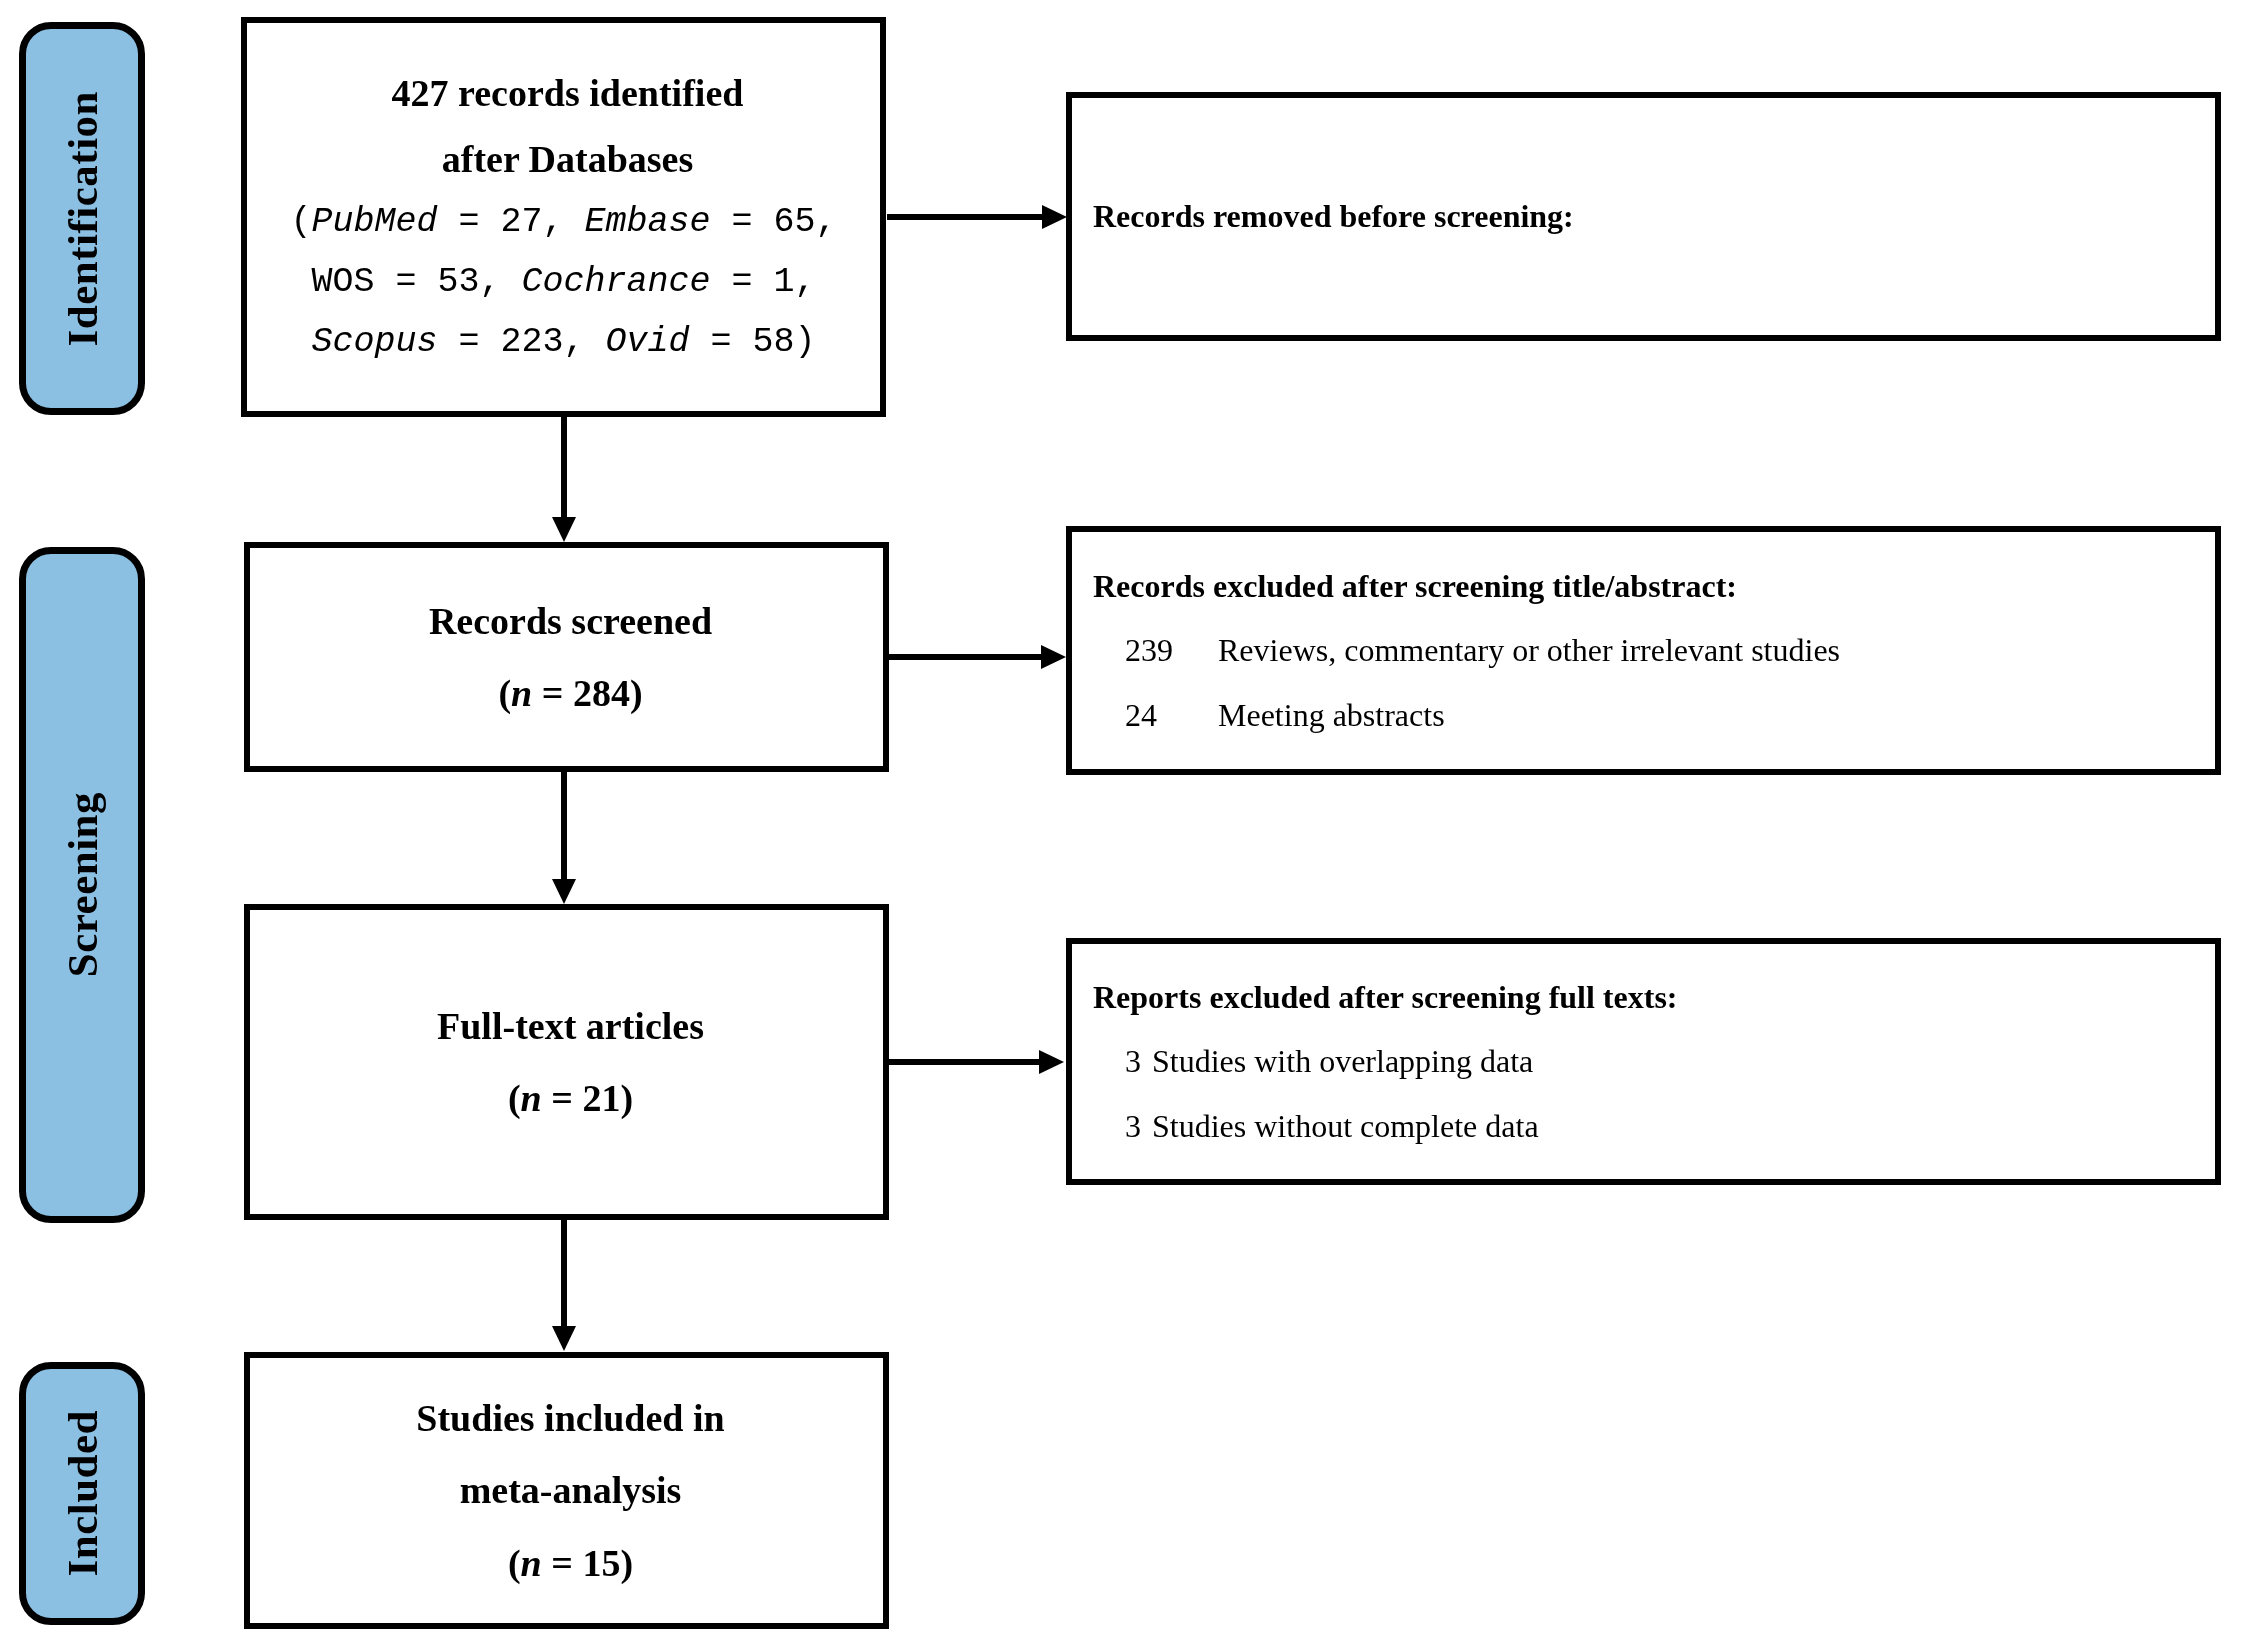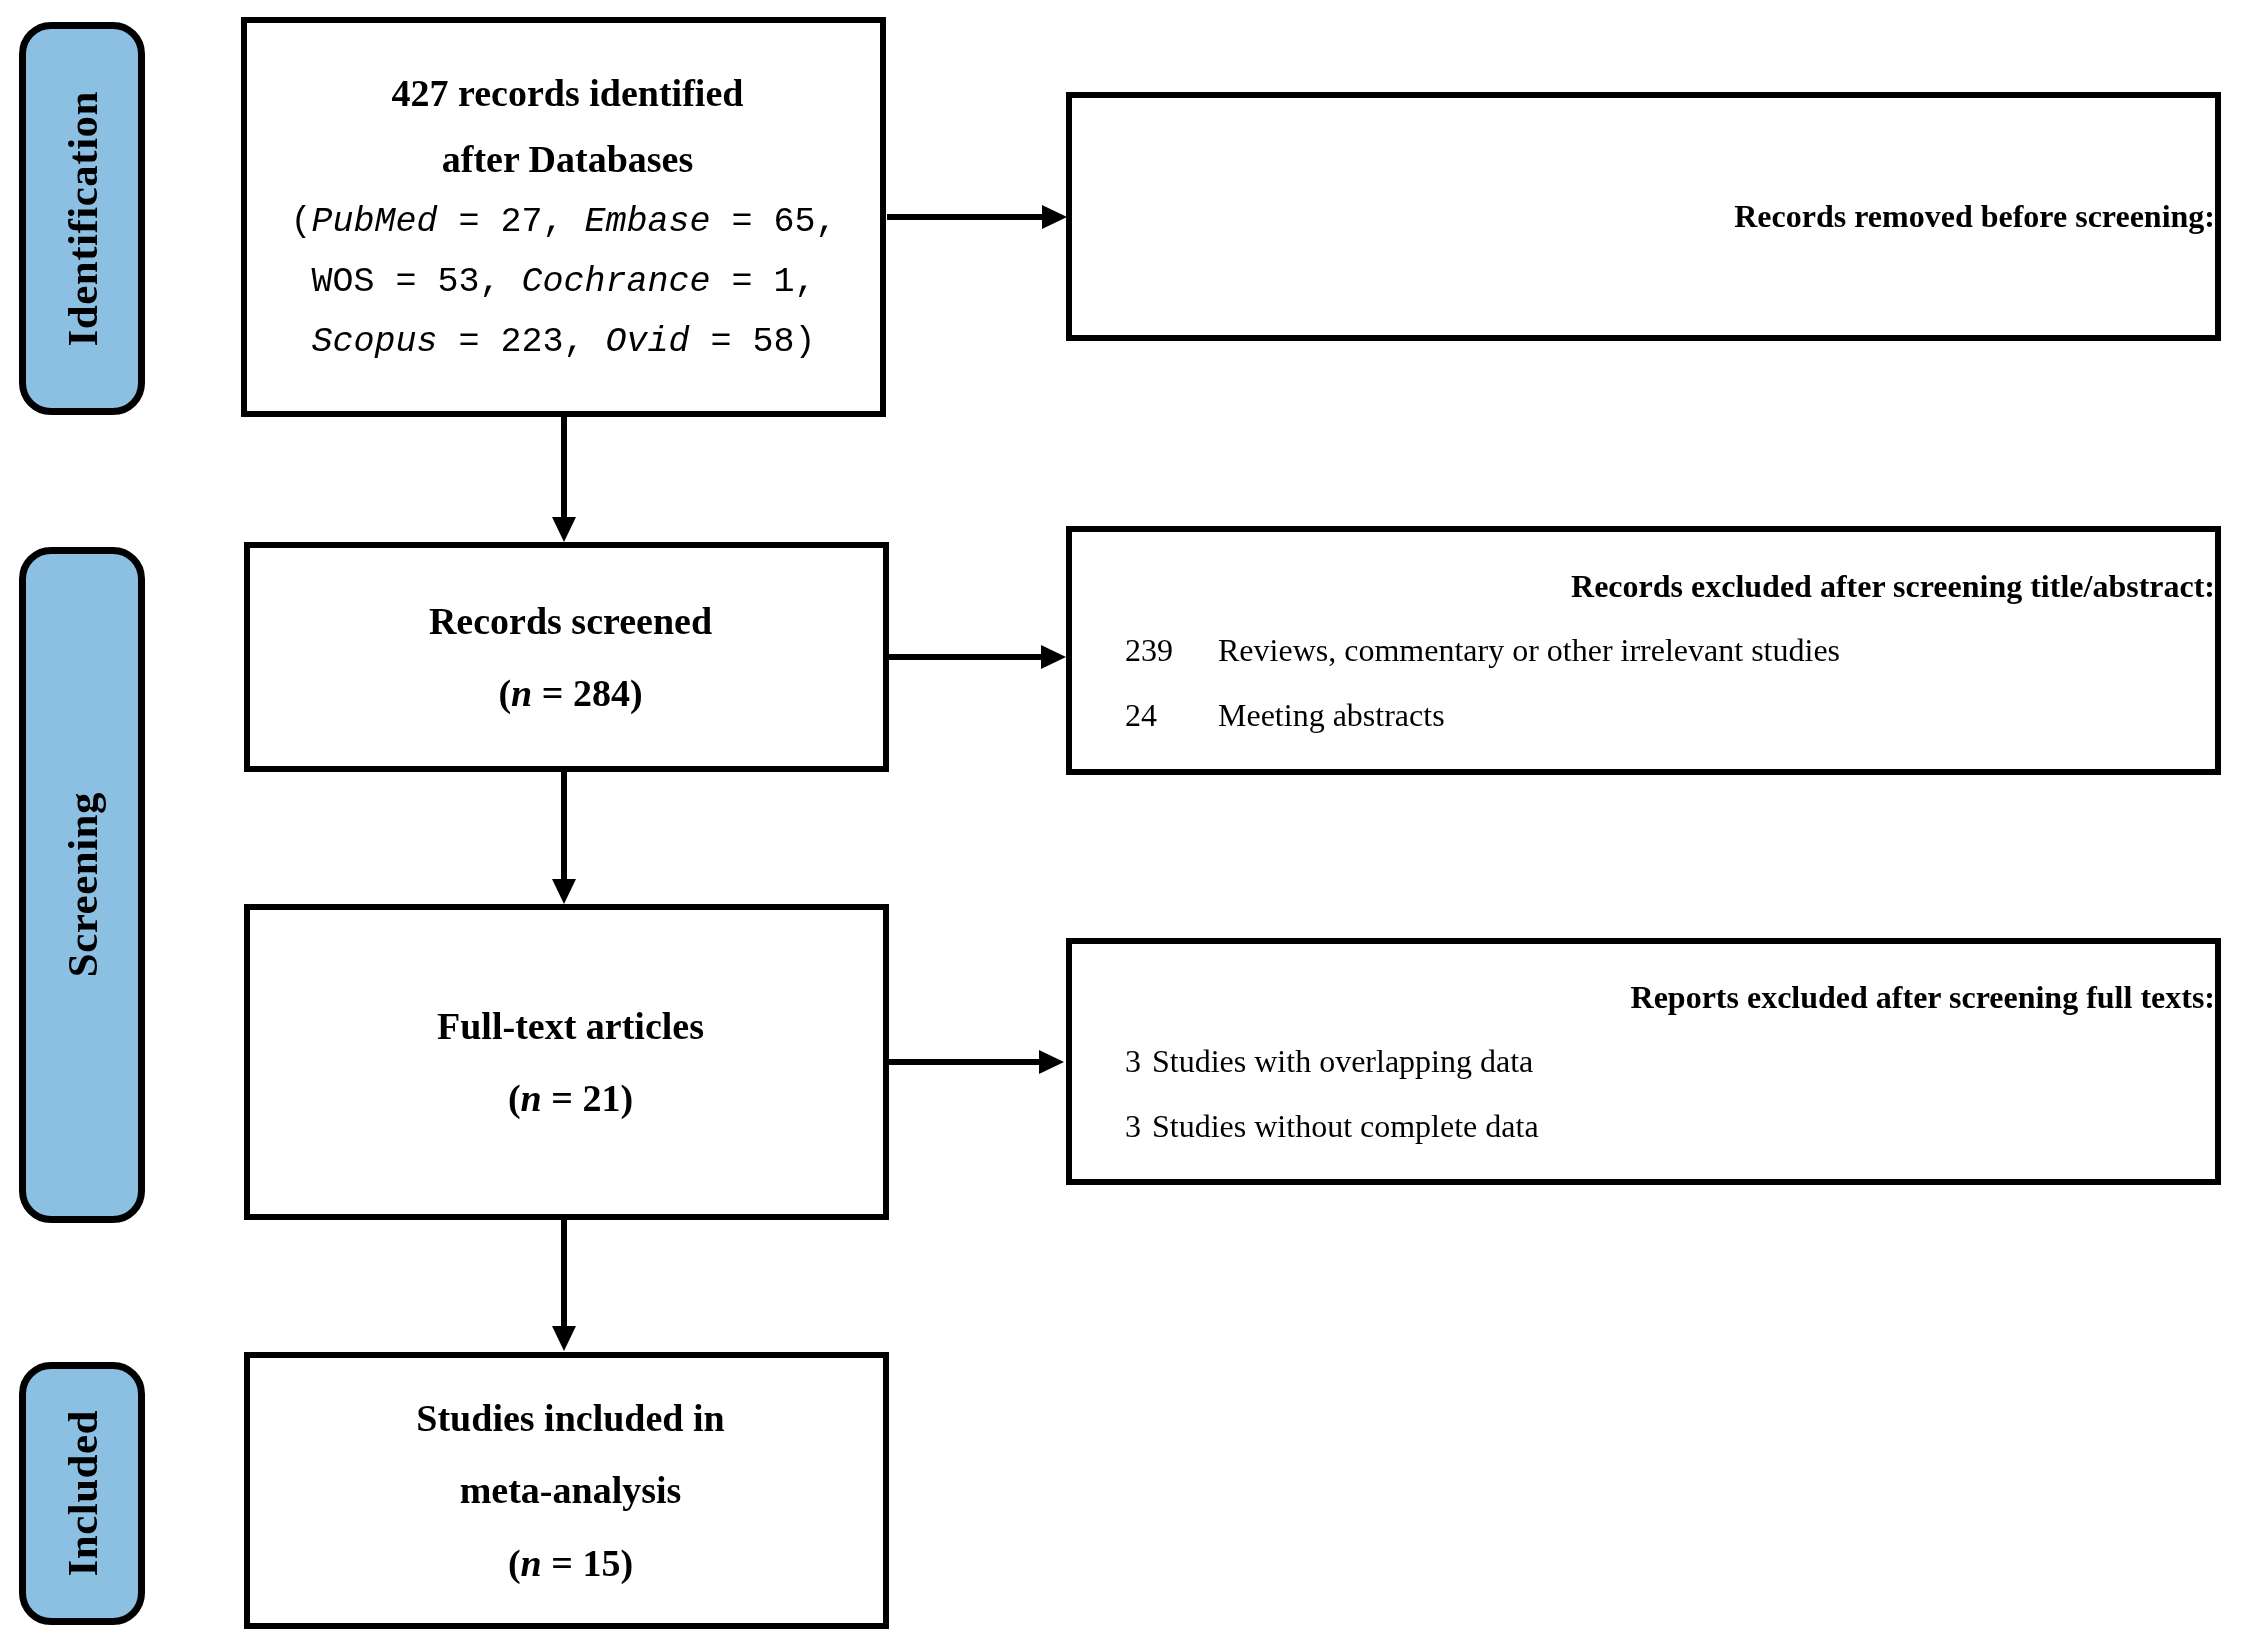--- a/index.html
+++ b/index.html
@@ -25,21 +25,21 @@
   .fbox .big{font-size:38px;font-weight:700;line-height:1.9;white-space:nowrap;margin-left:8px;}
   .fbox.box1 .big{line-height:1.72;}
   .fbox .detail{font-size:35px;font-weight:400;line-height:1.72;white-space:nowrap;font-family:Liberation Mono, monospace;}
   .it{font-style:italic;}
   
   .ebox{
     position:absolute;border:6px solid #000;background:#fff;box-sizing:border-box;
     display:flex;flex-direction:column;justify-content:center;
     font-size:32px;line-height:2.02;text-align:left;
   }
-  .ebox .heading{font-weight:700;padding-left:21px;white-space:nowrap;text-align:right;}
+  .ebox .heading{font-weight:700;padding-left:21px;white-space:nowrap;}
   .ebox .item{padding-left:53px;white-space:nowrap;}
   .ebox .num{display:inline-block;margin-right:11px;}
   .ebox.align .num{min-width:82px;}
   
   .arrow{position:absolute;}
   .line-v{position:absolute;width:6px;background:#000;}
   .line-h{position:absolute;height:6px;background:#000;}
   .head-down{position:absolute;width:0;height:0;
     border-left:12.6px solid transparent;border-right:12.6px solid transparent;border-top:25px solid #000;}
   .head-right{position:absolute;width:0;height:0;

